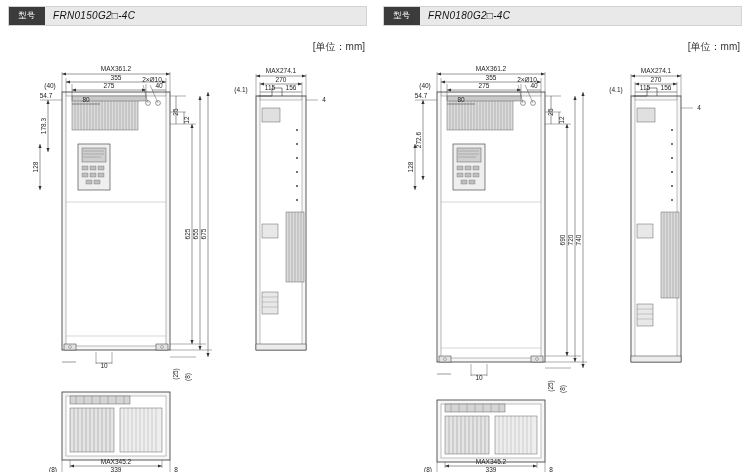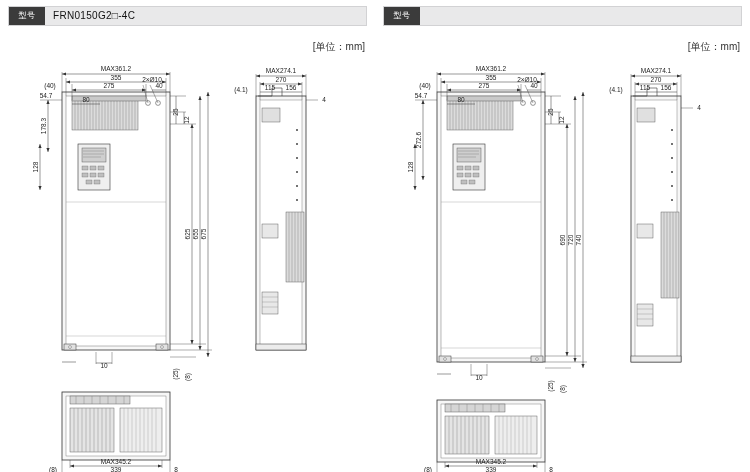--- a/index.html
+++ b/index.html
@@ -40,20 +40,21 @@
     font-size:8px;
     line-height:18px;
     text-align:center;
     letter-spacing:0.5px;
   }
   .hdr .model{
     position:absolute;left:44px;top:0;
     height:18px;line-height:18px;
     font-size:10px;color:#111;
     letter-spacing:0.3px;
+    font-style:italic;
   }
   .unit{
     position:absolute;right:10px;top:40px;
     font-size:10px;color:#333;
   }
 
   
   .canvas{
     position:absolute;left:0;top:52px;
     width:375px;height:420px;
@@ -336,20 +337,21 @@
           </g>
 
         </g>
       </svg>
     </div>
   </div>
 
   <div class="panel right">
     <div class="hdr">
       <div class="tag">型号</div>
+      <div class="model">FRN0180G2□-4C</div>
     </div>
     <div class="unit">[单位：mm]</div>
 
     <div class="canvas">
       <svg width="375" height="420" viewBox="0 0 375 420">
         <g fill="none" stroke="#333" stroke-width="0.6" font-family="Liberation Sans, sans-serif" font-size="6.5">
 
           <rect x="62" y="40" width="108" height="270" fill="#f7f7f7" stroke="#333" stroke-width="0.8"></rect>
           <rect x="66" y="44" width="100" height="262" fill="#ffffff" stroke="#555" stroke-width="0.4"></rect>
           <rect x="72" y="48" width="66" height="30" fill="#dcdcdc" stroke="#444" stroke-width="0.4"></rect>

